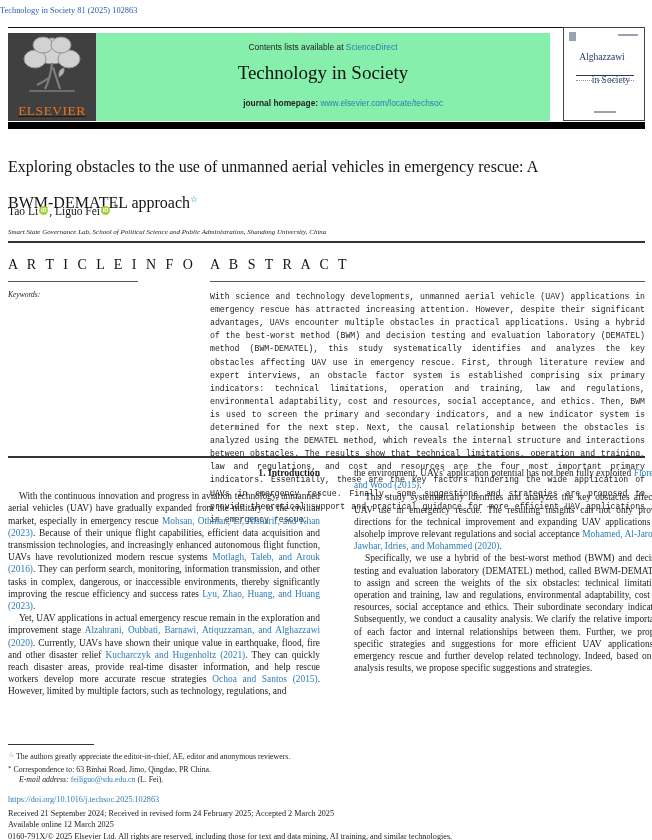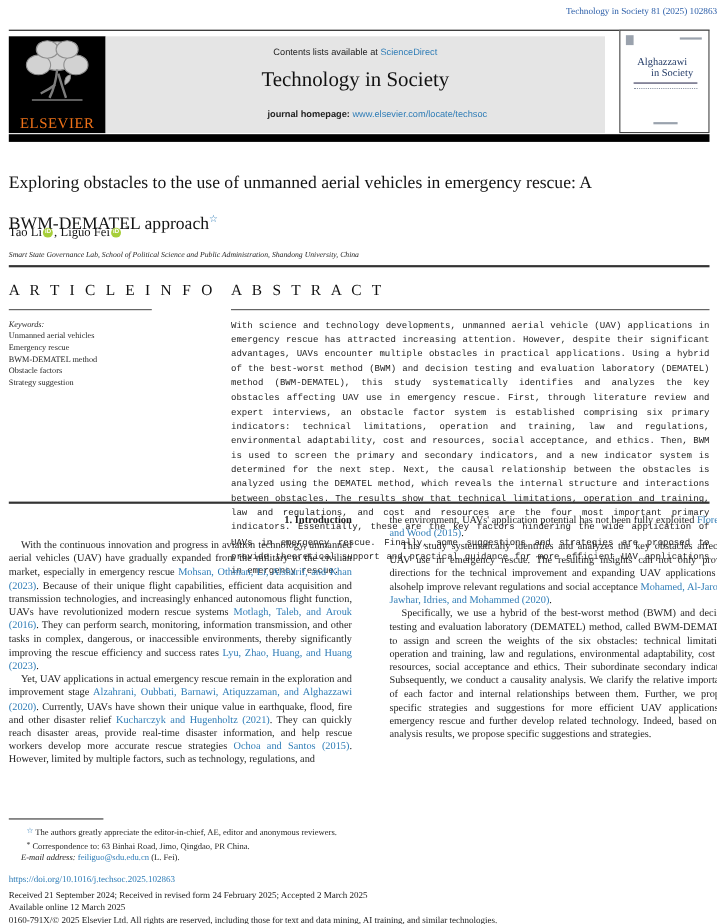--- a/index.html
+++ b/index.html
@@ -6,46 +6,46 @@
   html,body { background:#fff; }
   .page {
     position:relative; width:652px; height:840px; margin:0 auto;
     background:#fff; font-family:"Liberation Serif", serif; color:#1c1c1c;
     overflow:hidden;
   }
   .link { color:#2e7cb6; text-decoration:none; cursor:pointer; }
   .it { font-style:italic; }
 
   
-  .top-ref { position:absolute; top:6px; left:0; right:0; text-align:right;
+  .top-ref { position:absolute; top:6px; left:0; right:0; text-align:left;
     font-size:8.4px; color:#2a5da8; }
   .top-rule { position:absolute; top:27px; left:8px; right:7px; height:1px; background:#111; }
 
   
   .banner { position:absolute; top:33px; left:8px; right:7px; height:88px; }
-  .logo-box { position:absolute; left:0; top:0; width:88px; height:88px; background:#000000;
-    text-align:center; }
+  .logo-box { position:absolute; left:0; top:0; width:88px; height:88px; background:#404040;
+    text-align:center;text-decoration:underline; }
   .elsevier-text { font-family:"Liberation Serif", serif; font-size:13.5px; letter-spacing:.5px;
     color:#ee7118; margin-top:-2px; }
   .banner-center { position:absolute; left:88px; right:95px; top:0; height:88px;
-    background:#e5e5e5; text-align:center;
+    background:#86efac; text-align:center;
     font-family:"Liberation Sans", sans-serif; }
   .contents-line { font-size:8.4px; margin-top:9px; color:#222; }
   .banner-title { font-family:"Liberation Serif", serif; font-size:19px; color:#111; margin-top:10px; }
   .homepage-line { font-size:8.4px; margin-top:14px; color:#222; font-weight:bold;padding-left:40px; }
   .homepage-line .link { font-weight:normal; }
 
   
   .cover { position:absolute; right:0; top:-6px; width:82px; height:94px; background:#fff;
     border:1px solid #444; }
   .cover-mini-logo { position:absolute; left:5px; top:4px; width:7px; height:9px; background:#9aa2ad; }
   .cover-top-bar { position:absolute; right:6px; top:6px; width:20px; height:1.5px; background:#9aa2ad; }
   .cover-title { position:absolute; top:24px; left:0; right:4px; text-align:center;
     font-family:"Liberation Serif", serif; color:#223a66; font-size:9.5px; line-height:10px; }
-  .cover-title .l2 { display:block; margin-left:18px; }
+  .cover-title .l2 { display:block; margin-left:18px;margin-top:13px; }
   .cover-rule { position:absolute; top:47px; left:12px; right:10px; height:1px; background:#335; }
   .cover-caption-bar { position:absolute; top:51px; left:12px; right:10px; height:2px;
     border-bottom:1px dotted #8a93a3; }
   .cover-bottom-bar { position:absolute; bottom:7px; left:30px; width:22px; height:2px; background:#9aa2ad; }
 
   .black-bar { position:absolute; top:122px; left:8px; right:7px; height:7px; background:#000; }
 
   
   .title { position:absolute; top:151px; left:8px; width:545px; font-weight:normal;
     font-size:16px; line-height:32px; color:#141414; }
@@ -74,21 +74,21 @@
   .col { position:absolute; top:467px; font-size:9.4px; line-height:12.2px; text-align:justify; }
   .col-left { left:8px; width:312px; }
   .col-right { left:332px; width:313px;margin-left:22px; }
   .sec-heading { font-weight:bold; font-size:9.6px; text-align:right; margin-bottom:11px; }
   .col p { text-align:justify; }
   .col p.ind { text-indent:11px; }
 
   
   .fn-sep { position:absolute; top:744px; left:8px; width:86px; height:1px; background:#333; }
   .footnotes { position:absolute; top:750px; left:8px; right:7px; font-size:7.8px; line-height:10.6px; }
-  .fn-row { padding-left:11px; text-indent:-11px;margin-left:16px; }
+  .fn-row { padding-left:11px; text-indent:-11px; }
   .fn-mark { color:#2e7cb6; font-size:7px; vertical-align:2px; }
   .fn-mark.plain { color:#1c1c1c; }
   .fn-email { padding-left:11px; }
 
   
   .footer { position:absolute; left:8px; right:7px; top:795px; font-size:8.2px; line-height:10.2px; }
   .footer .doi { display:block; margin-bottom:4px; }
   .footer .row { display:block; margin-bottom:1px; }
 </style>
 </head>
@@ -144,27 +144,20 @@
     <span>Tao Li</span><span class="orcid">iD</span><span>, </span><span>Liguo Fei</span><span class="orcid">iD</span> <sup>*</sup>
   </div>
 
   <div class="affiliation">Smart State Governance Lab, School of Political Science and Public Administration, Shandong University, China</div>
   <div class="rule-affil"></div>
 
   <div class="info-col">
     <div class="colhead">A R T I C L E  I N F O</div>
     <div class="info-rule"></div>
     <div class="kw-label">Keywords:</div>
-    <div class="kw-list">
-        <div>Unmanned aerial vehicles</div>
-        <div>Emergency rescue</div>
-        <div>BWM-DEMATEL method</div>
-        <div>Obstacle factors</div>
-        <div>Strategy suggestion</div>
-      </div>
   </div>
 
   <div class="abs-col">
     <div class="colhead">A B S T R A C T</div>
     <div class="abs-rule"></div>
     <div class="abs-text">With science and technology developments, unmanned aerial vehicle (UAV) applications in emergency rescue has attracted increasing attention. However, despite their significant advantages, UAVs encounter multiple obstacles in practical applications. Using a hybrid of the best-worst method (BWM) and decision testing and evaluation laboratory (DEMATEL) method (BWM-DEMATEL), this study systematically identifies and analyzes the key obstacles affecting UAV use in emergency rescue. First, through literature review and expert interviews, an obstacle factor system is established comprising six primary indicators: technical limitations, operation and training, law and regulations, environmental adaptability, cost and resources, social acceptance, and ethics. Then, BWM is used to screen the primary and secondary indicators, and a new indicator system is determined for the next step. Next, the causal relationship between the obstacles is analyzed using the DEMATEL method, which reveals the internal structure and interactions between obstacles. The results show that technical limitations, operation and training, law and regulations, and cost and resources are the four most important primary indicators. Essentially, these are the key factors hindering the wide application of UAVs in emergency rescue. Finally, some suggestions and strategies are proposed to provide theoretical support and practical guidance for more efficient UAV applications in emergency rescue.</div>
   </div>
 
   <div class="rule-abs-bottom"></div>
 

